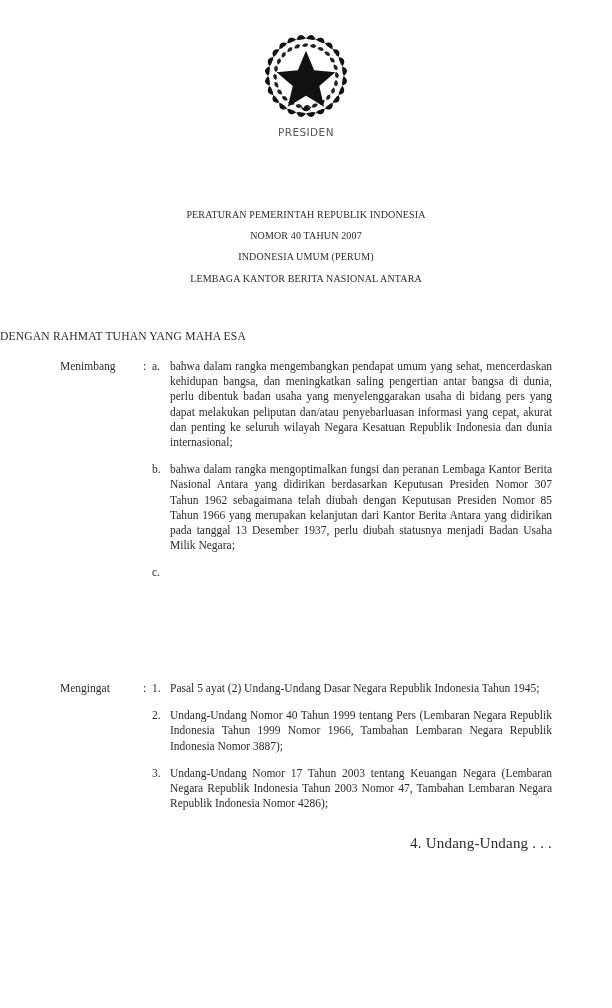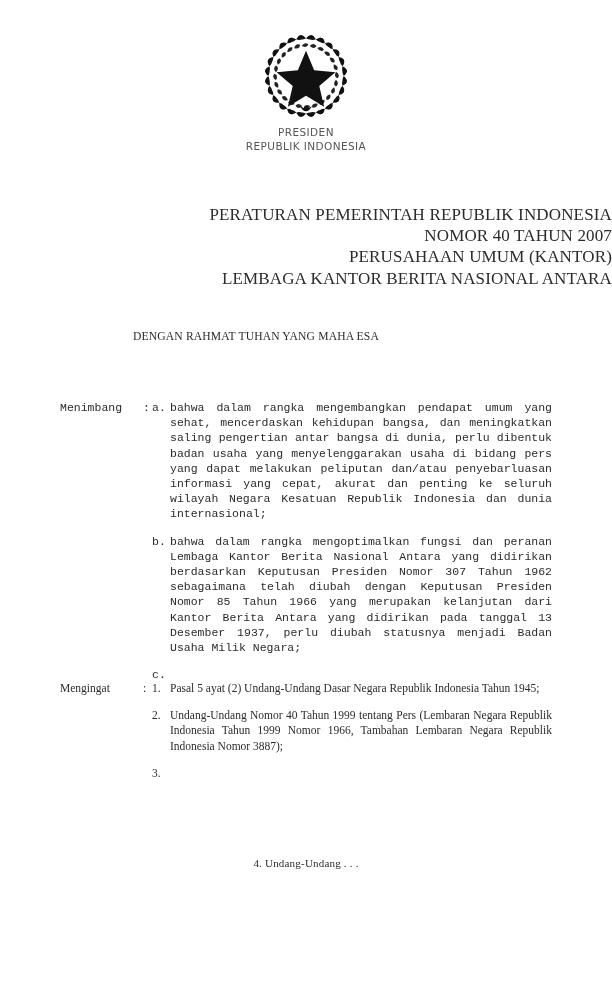--- a/index.html
+++ b/index.html
@@ -48,49 +48,48 @@
     color: #555555;
   }
   .emblem-caption div { display: block; }
 
   
   .title-block {
     position: absolute;
     left: 0;
     top: 204px;
     width: 612px;
-    text-align: right;
-    font-size: 17px;
+    text-align: center;
+    font-size: 10px;
     line-height: 21.2px;
     letter-spacing: 0.15px;
     color: #2b2b2b;
   }
   .title-block .tline { display: block; white-space: nowrap; }
 
   
   .preamble {
     position: absolute;
     left: 0;
     top: 323px;
     width: 512px;
-    text-align: center;
     font-size: 11.6px;
     line-height: 28px;
     letter-spacing: 0.15px;
   }
   .preamble .pline { display: block; white-space: nowrap; }
 
   
   .section {
     position: absolute;
     left: 60px;
     width: 492px;
     font-size: 11.5px;
   }
-  #section-menimbang { top: 400px; font-family: Liberation Mono, monospace; }
+  #section-menimbang { top: 359px; }
   #section-mengingat { top: 681px; }
 
   .sec-row {
     display: flex;
     align-items: flex-start;
     margin-bottom: 12px;
   }
   .sec-row:last-child { margin-bottom: 0; }
 
   .sec-label {
@@ -114,24 +113,24 @@
     text-align-last: left;
     line-height: 15.2px;
     hyphens: none;
   }
   .sec-text.nojustify { text-align: right; }
 
   
   .catchword {
     position: absolute;
     left: 60px;
-    top: 856px;
+    top: 836px;
     width: 492px;
-    text-align: center;
-    font-size: 11px;
+    text-align: right;
+    font-size: 15px;
     line-height: 15.2px;
     letter-spacing: 0.2px;
   }
 </style>
 </head>
 <body>
 
 <div class="page">
 
   <div class="emblem-block">
@@ -323,28 +322,27 @@
           <path d="M43,86 q7,5 14,0 q-3,6 -7,6 q-4,0 -7,-6 z"></path>
           <circle cx="50" cy="88" r="2.1"></circle>
         </g>
 
         <path d="M50,20 L59.7,43.3 L85,45.4 L65.8,62 L71.6,86.6 L50,73.4 L28.4,86.6 L34.2,62 L15,45.4 L40.3,43.3 Z"></path>
       </g>
     </svg>
 
     <div class="emblem-caption">
       <div>PRESIDEN</div>
-      <div>REPUBLIK INDONESIA</div>
     </div>
   </div>
 
   <div class="title-block">
     <span class="tline">PERATURAN PEMERINTAH REPUBLIK INDONESIA</span>
     <span class="tline">NOMOR 40 TAHUN 2007</span>
-    <span class="tline">PERUSAHAAN UMUM (KANTOR)</span>
+    <span class="tline">INDONESIA UMUM (PERUM)</span>
     <span class="tline">LEMBAGA KANTOR BERITA NASIONAL ANTARA</span>
   </div>
 
   <div class="preamble">
     <span class="pline">DENGAN RAHMAT TUHAN YANG MAHA ESA</span>
   </div>
 
   <div class="section" id="section-menimbang">
 
     <div class="sec-row">
@@ -382,19 +380,20 @@
       <span class="sec-label"></span>
       <span class="sec-colon"></span>
       <span class="sec-marker">2.</span>
       <span class="sec-text">Undang-Undang Nomor 40 Tahun 1999 tentang Pers (Lembaran Negara Republik Indonesia Tahun 1999 Nomor 1966, Tambahan Lembaran Negara Republik Indonesia Nomor 3887);</span>
     </div>
 
     <div class="sec-row">
       <span class="sec-label"></span>
       <span class="sec-colon"></span>
       <span class="sec-marker">3.</span>
+      <span class="sec-text">Undang-Undang Nomor 17 Tahun 2003 tentang Keuangan Negara (Lembaran Negara Republik Indonesia Tahun 2003 Nomor 47, Tambahan Lembaran Negara Republik Indonesia Nomor 4286);</span>
     </div>
 
   </div>
 
   <div class="catchword">4. Undang-Undang . . .</div>
 
 </div>
 
 </body></html>

